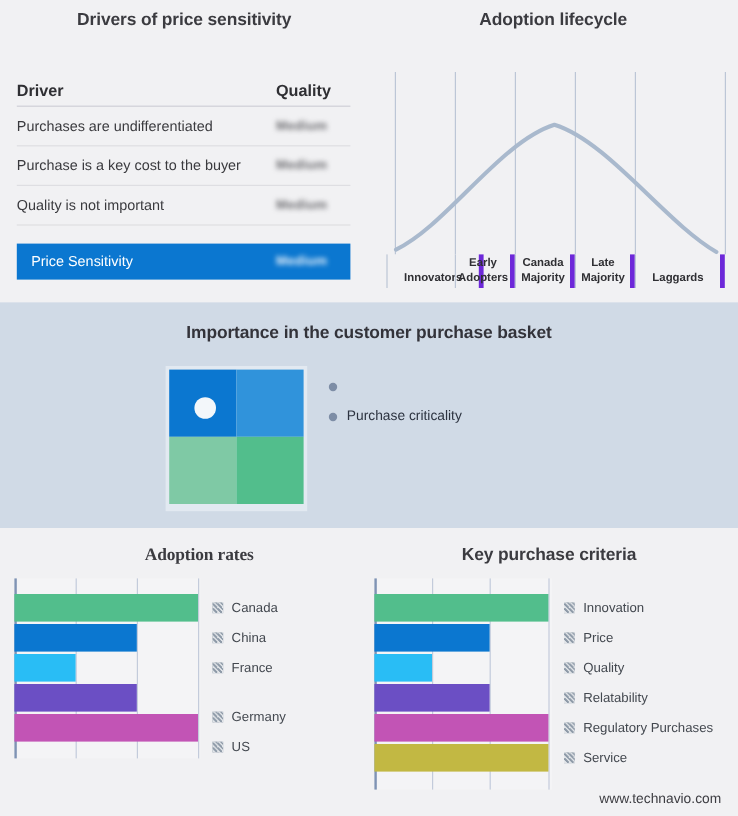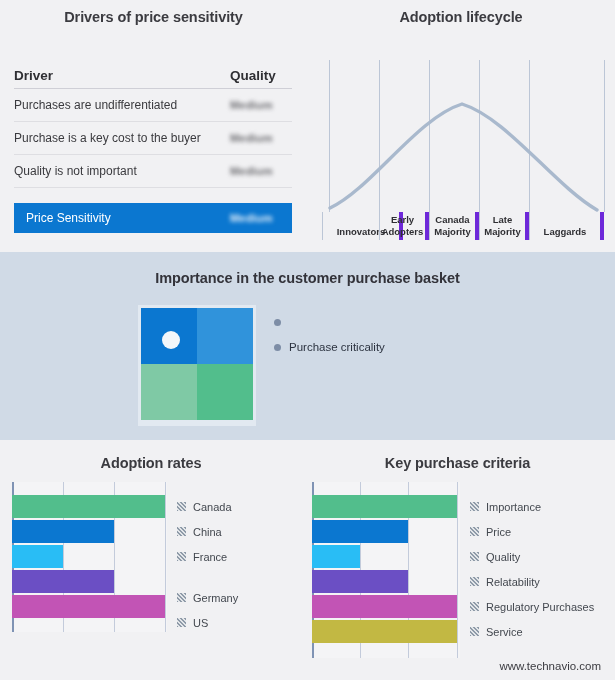--- a/index.html
+++ b/index.html
@@ -210,21 +210,21 @@
     position: absolute;
     left: 0; top: 440px;
     width: 615px; height: 240px;
     background: #f1f1f3;
   }
   .panel-adoption {
     position: absolute;
     left: 0; top: 0;
     width: 300px; height: 240px;
   }
-  .panel-adoption .panel-title { position: absolute; left: 1px; top: 15px; width: 300px; }
+  .panel-adoption .panel-title { position: absolute; left: 16px; top: 15px; width: 300px; font-family: Liberation Serif, serif; }
   .panel-criteria {
     position: absolute;
     left: 300px; top: 0;
     width: 315px; height: 240px;
   }
   .panel-criteria .panel-title { position: absolute; left: 0; top: 15px; width: 315px; }
 
   .barchart {
     position: absolute;
     top: 42px;
@@ -431,21 +431,21 @@
           <div class="bar" style="top:38px;height:23px;width:96px;background:#0b77d0;"></div>
           <div class="bar" style="top:63px;height:23px;width:48px;background:#29bdf5;"></div>
           <div class="bar" style="top:88px;height:23px;width:96px;background:#6b4fc4;"></div>
           <div class="bar" style="top:113px;height:23px;width:145px;background:#c254b5;"></div>
           <div class="bar" style="top:138px;height:23px;width:145px;background:#c2b843;"></div>
         </div>
 
         <div class="bc-legend" style="left:158px;top:13px;">
           <div class="bc-legend-item" style="height:23px;">
             <span class="swatch"></span>
-            <span class="bc-legend-label">Importance</span>
+            <span class="bc-legend-label">Innovation</span>
           </div>
           <div class="bc-legend-item" style="height:23px;margin-top:2px;">
             <span class="swatch"></span>
             <span class="bc-legend-label">Price</span>
           </div>
           <div class="bc-legend-item" style="height:23px;margin-top:2px;">
             <span class="swatch"></span>
             <span class="bc-legend-label">Quality</span>
           </div>
           <div class="bc-legend-item" style="height:23px;margin-top:2px;">

